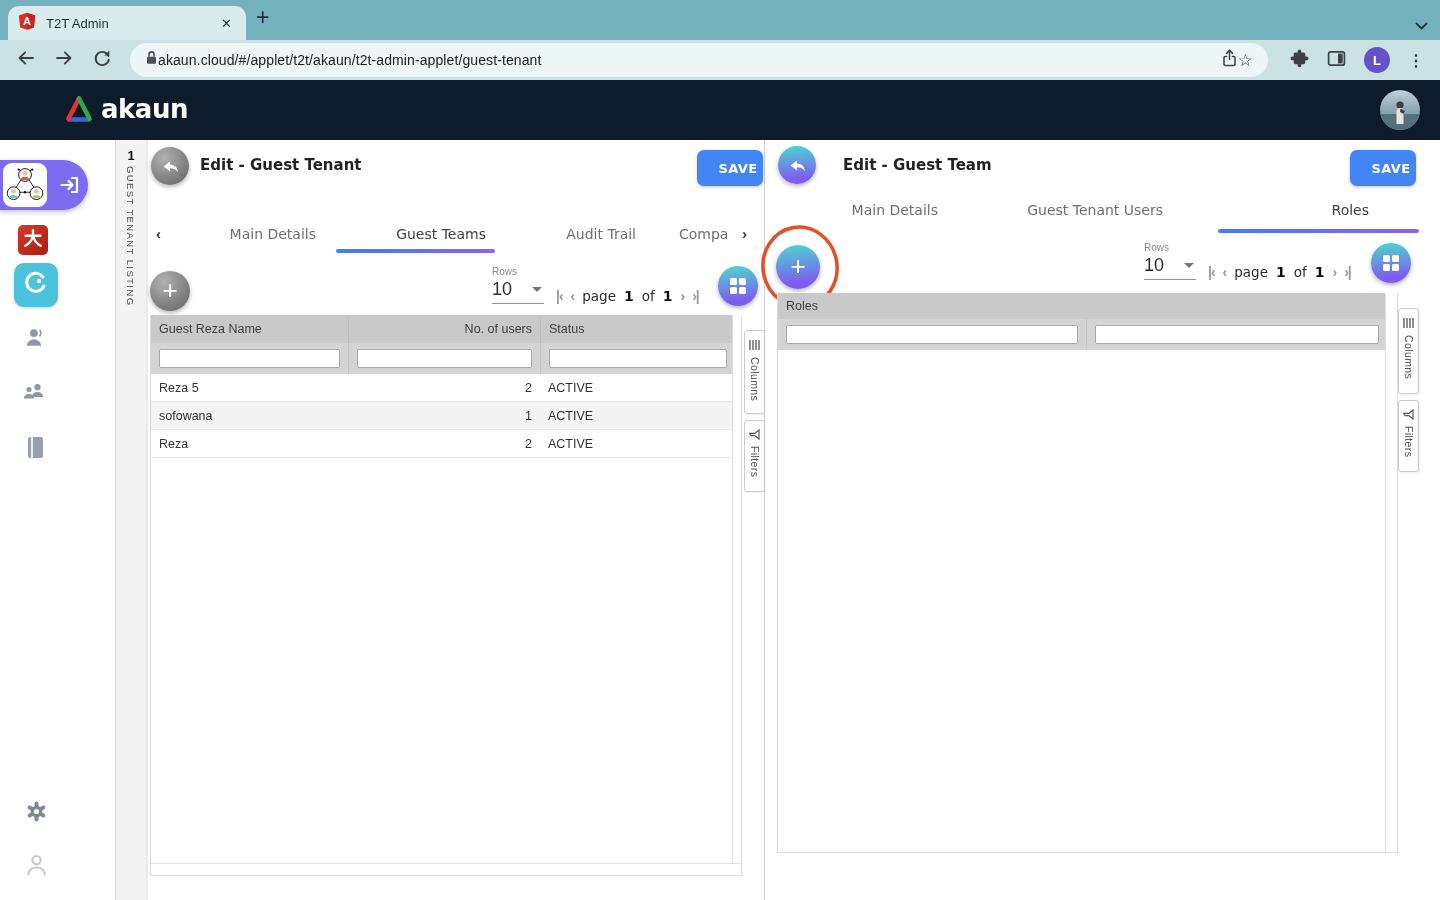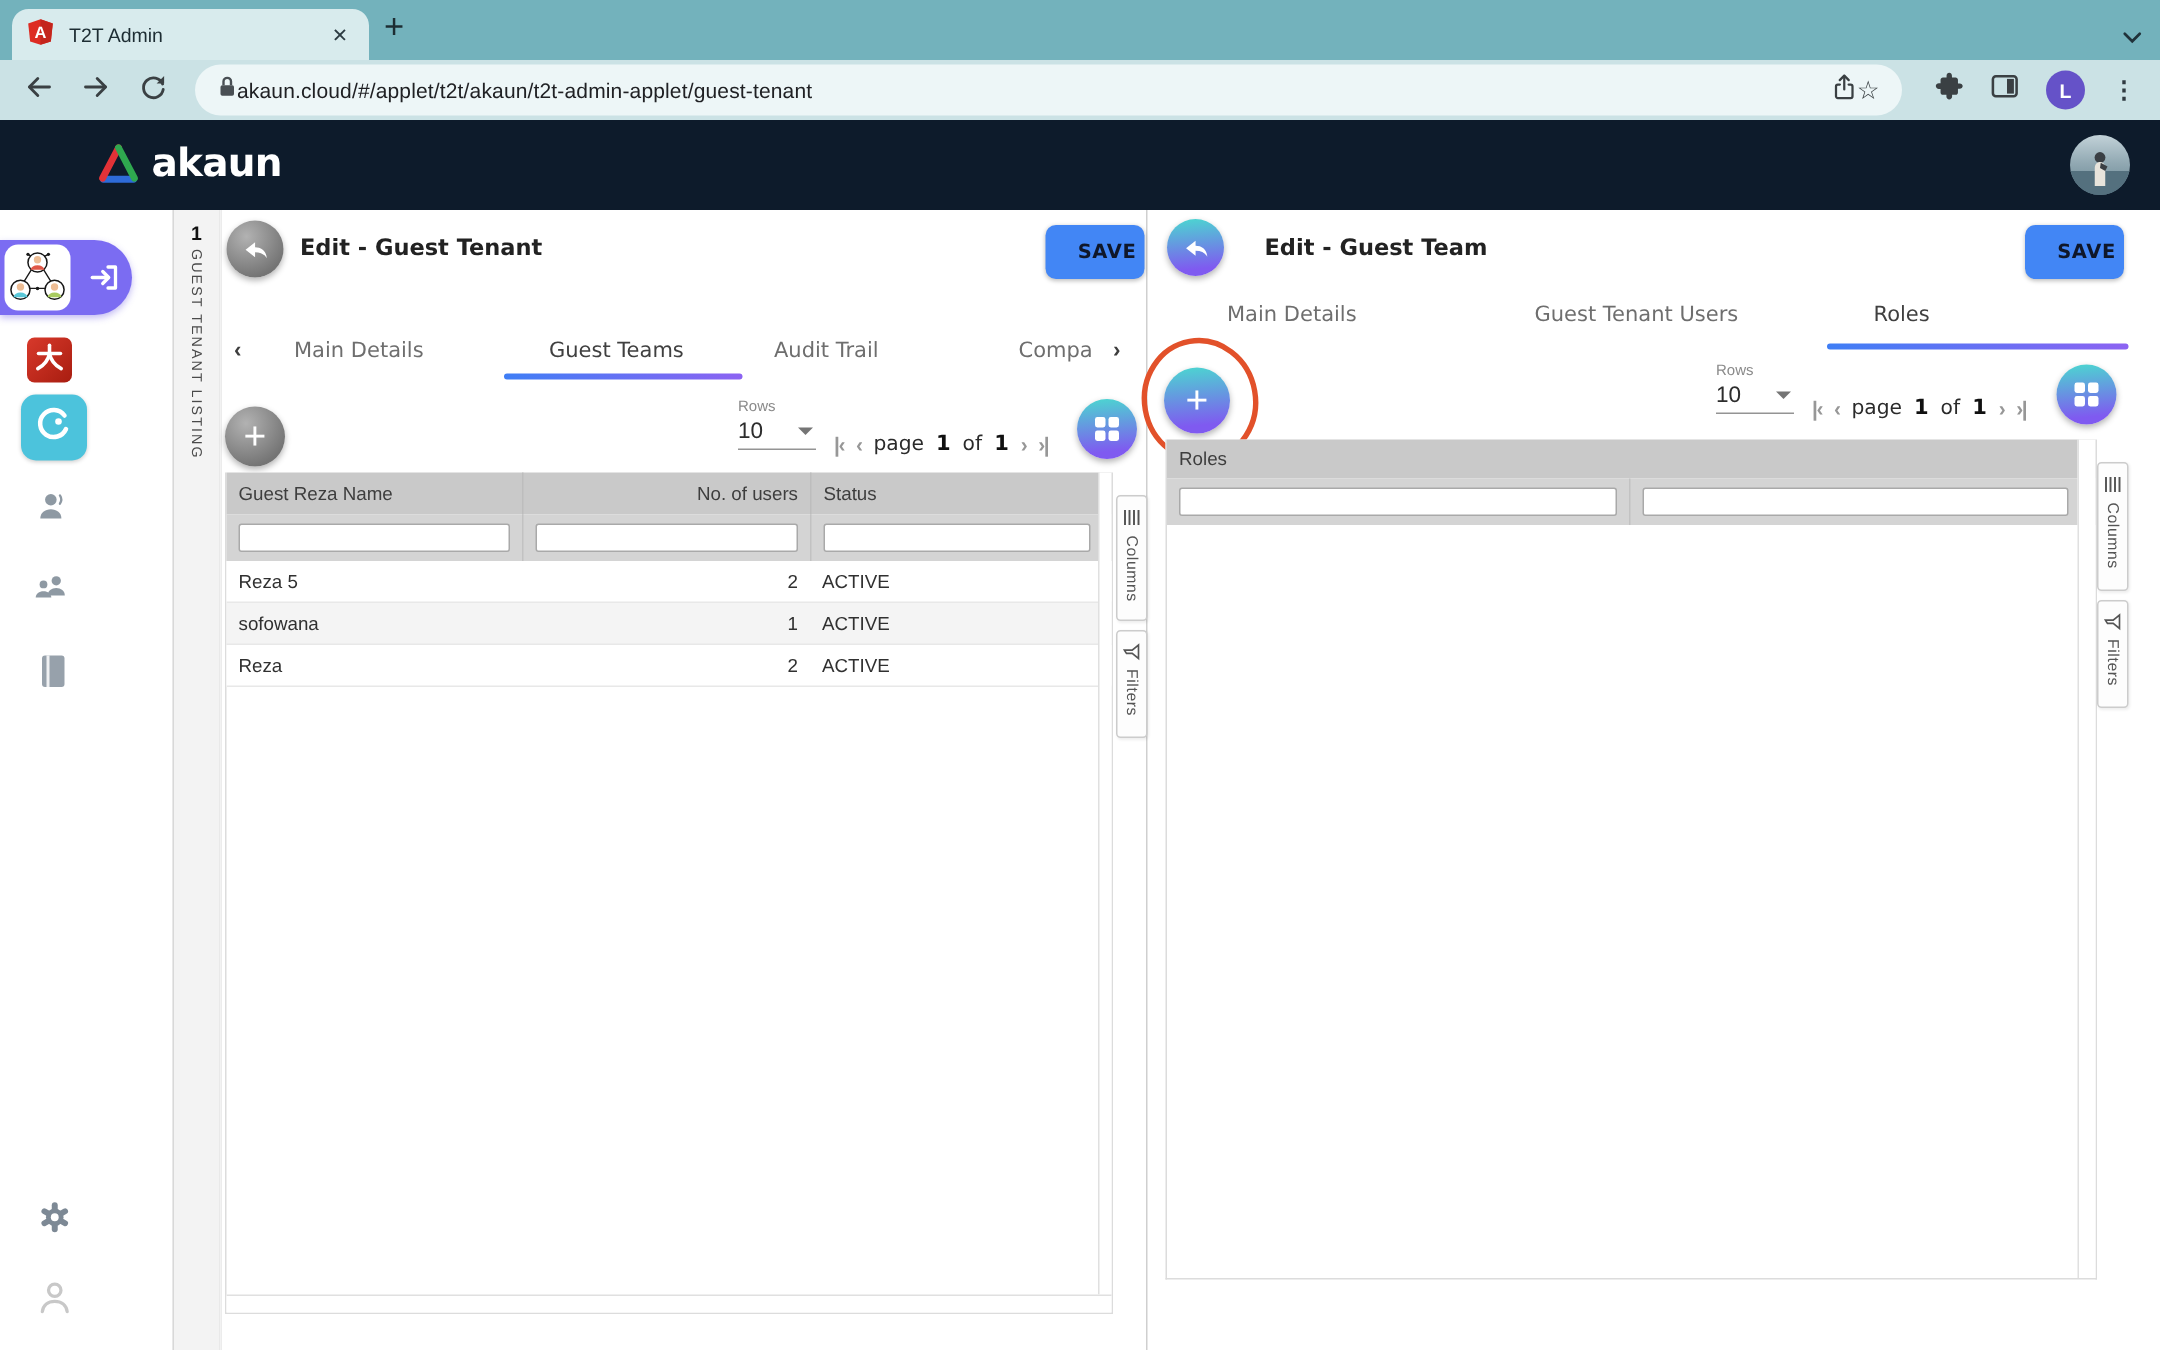--- a/index.html
+++ b/index.html
@@ -40,30 +40,30 @@
 
   
   .panel-l { position:absolute; left:147px; top:140px; width:618px; height:760px; background:#fff; border-right:1px solid #cfcfcf; border-left:1px solid #ececec; }
   .panel-r { position:absolute; left:766px; top:140px; width:674px; height:760px; background:#fff; }
 
   .circle-btn { position:absolute; border-radius:50%; display:flex; align-items:center; justify-content:center; box-shadow:0 2px 4px rgba(0,0,0,.3); }
   .grad { background:linear-gradient(175deg,#4ed0d2 5%,#7f5af0 85%); }
   .graygrad { background:radial-gradient(circle at 35% 28%,#b2b2b2,#747474 75%); }
   .plus-glyph { color:#fff; font-size:26px; font-weight:400; line-height:1; margin-top:-2px; }
   .ptitle { position:absolute; font-family:"DejaVu Sans",sans-serif; font-size:15px; font-weight:600; color:#222; }
-  .savebtn { position:absolute; width:66px; height:36px; background:#4286f5; border:none; border-radius:7px; color:#0f172a; font-family:"DejaVu Sans",sans-serif; font-weight:700; font-size:13px; letter-spacing:.4px; box-shadow:0 1px 3px rgba(0,0,0,.25);padding-left:16px; }
-
-  .ftab { position:absolute; top:0; font-family:"DejaVu Sans",sans-serif; font-size:14px; color:#6e6e6e; text-align:left; white-space:nowrap; overflow:hidden; }
+  .savebtn { position:absolute; width:66px; height:36px; background:#4286f5; border:none; border-radius:7px; color:#ffffff; font-family:"DejaVu Sans",sans-serif; font-weight:700; font-size:13px; letter-spacing:.4px; box-shadow:0 1px 3px rgba(0,0,0,.25);padding-left:16px; }
+
+  .ftab { position:absolute; top:0; font-family:"DejaVu Sans",sans-serif; font-size:14px; color:#6e6e6e; text-align:right; white-space:nowrap; overflow:hidden; }
   .ftab.active { color:#404040; }
   .tab-underline { position:absolute; height:4px; border-radius:2px; background:linear-gradient(90deg,#3f7ef5,#8c63f2); }
   .tstrip-chev { position:absolute; font-size:15px; color:#3d3d3d; font-weight:700; }
 
   .rows-sel { position:absolute; width:56px; }
   .rows-label { font-size:10px; color:#8a8a8a; }
-  .rows-val { display:flex; align-items:center; justify-content:space-between; border-bottom:1px solid #949494; padding:2px 2px 3px 0; width:52px; font-size:15px; color:#2d2d2d; }
+  .rows-val { display:flex; align-items:center; justify-content:space-between; border-bottom:1px solid #949494; padding:2px 2px 3px 0; width:52px; font-size:18px; color:#2d2d2d; }
   .tri-down { width:0; height:0; border-left:5px solid transparent; border-right:5px solid transparent; border-top:5px solid #757575; }
 
   .pager { position:absolute; display:flex; align-items:center; gap:8px; height:22px; }
   .pg-ch { color:#979797; font-size:14px; font-weight:600; letter-spacing:-1px; }
   .pg-w { color:#2b2b2b; font-size:13.5px; font-weight:400; font-family:"DejaVu Sans",sans-serif; }
   .pg-n { color:#101010; font-size:14px; font-weight:800; font-family:"DejaVu Sans",sans-serif; }
 
   
   .tframe { position:absolute; background:#fff; border:1px solid #dcdcdc; border-top:none; }
   .thead { display:grid; align-items:center; height:28px; background:#c9c9c9; font-size:12.5px; color:#3e3e3e; }

